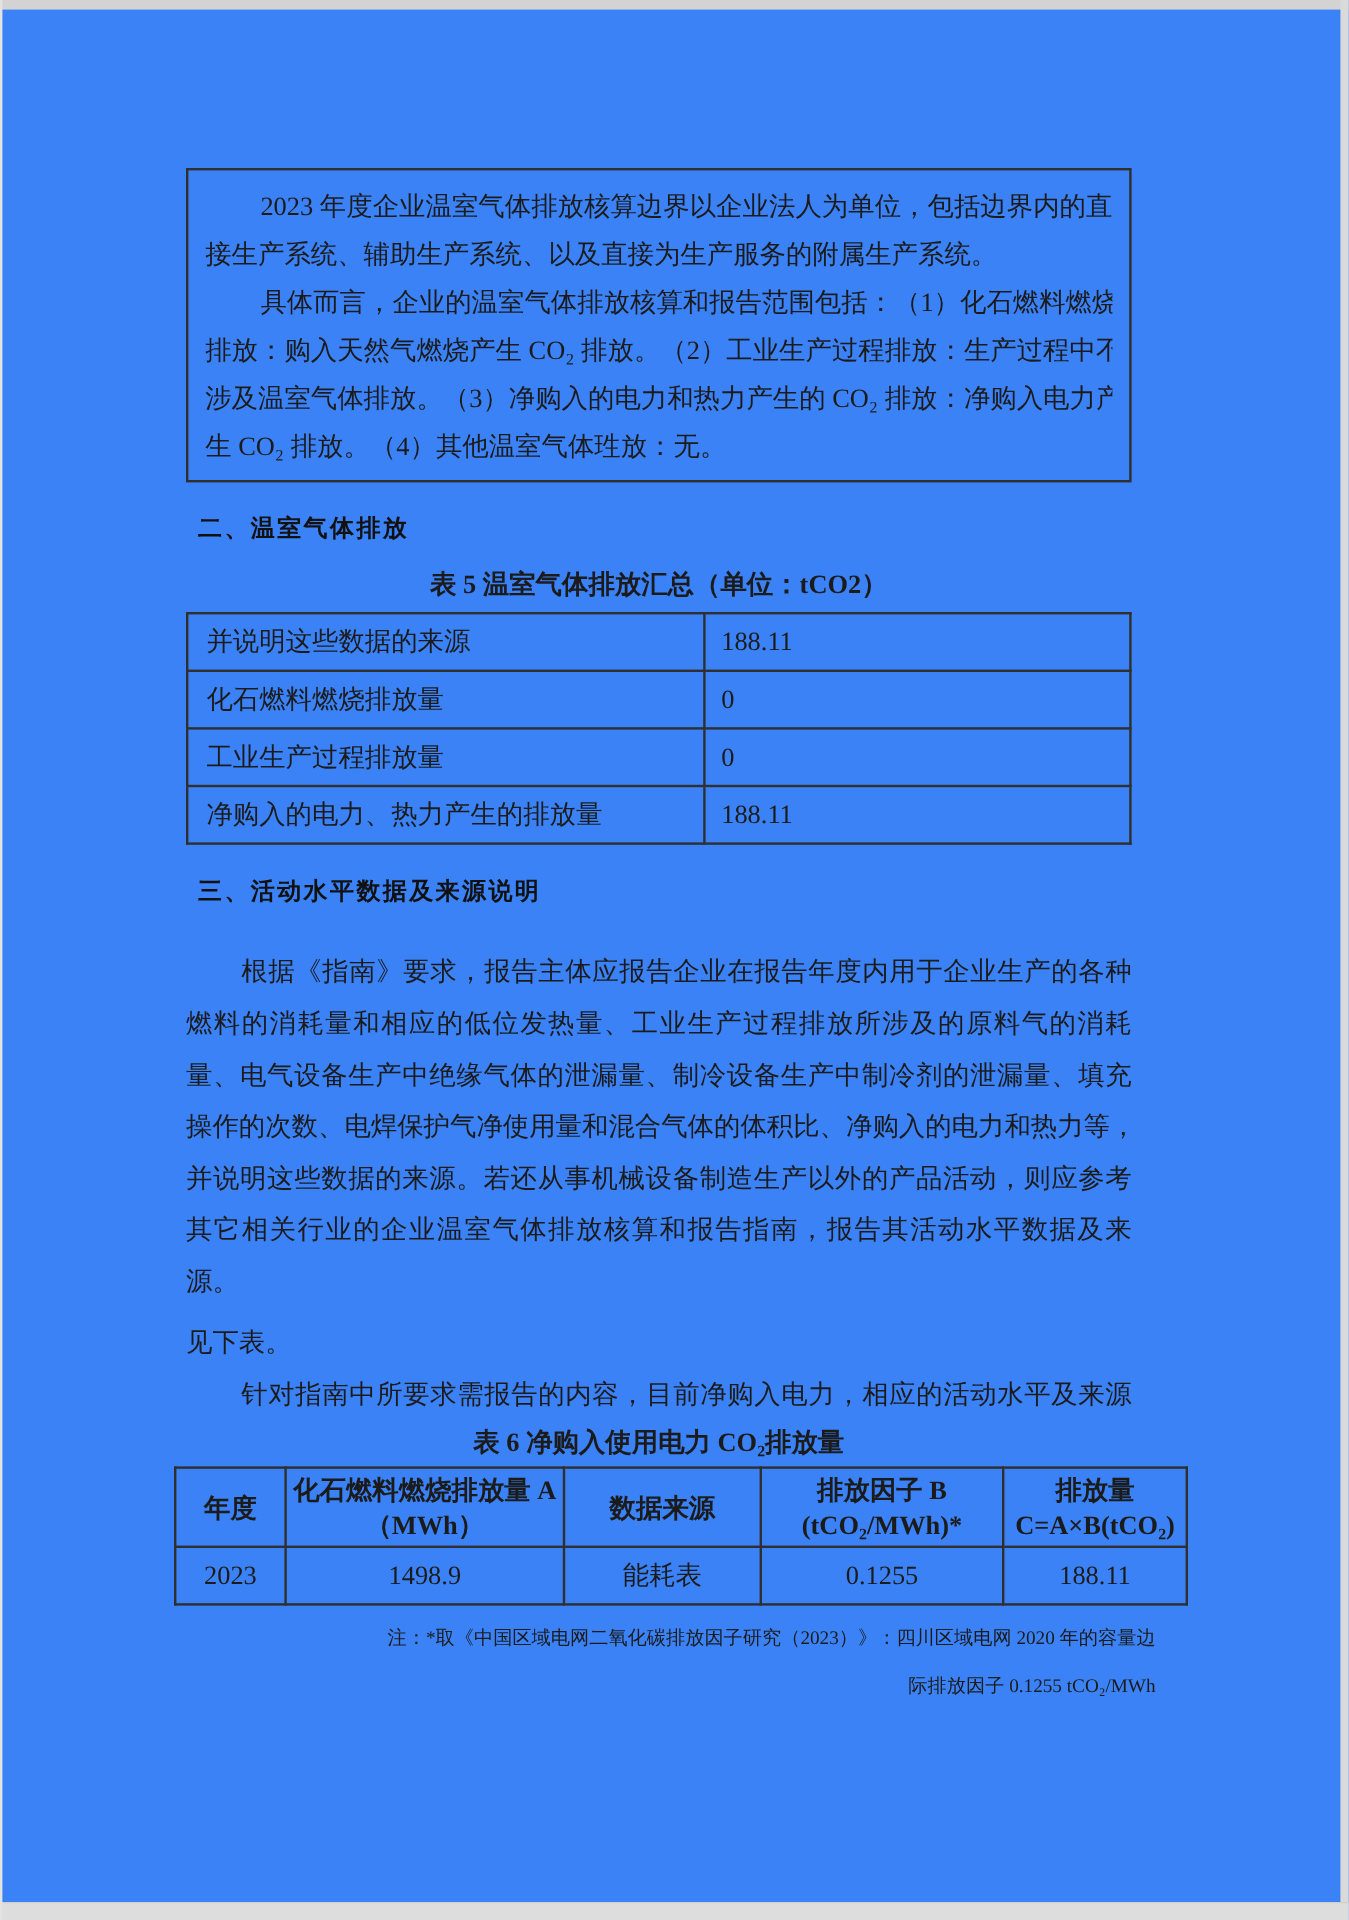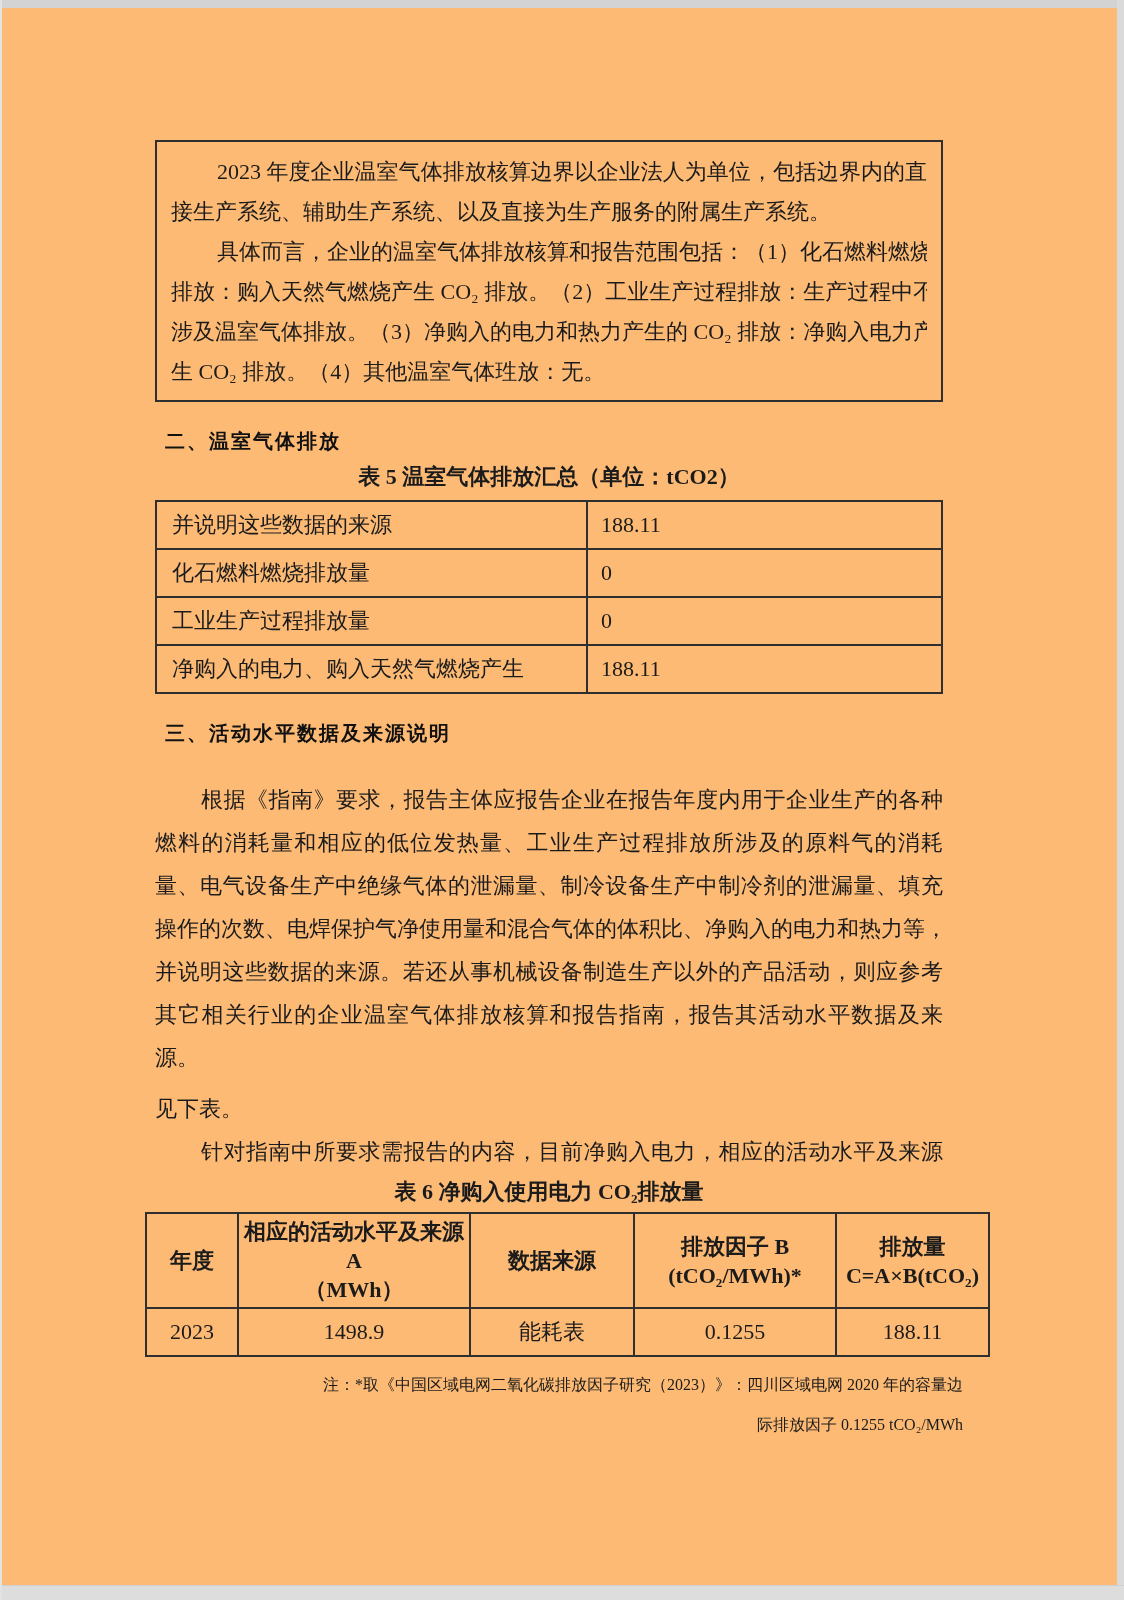--- a/index.html
+++ b/index.html
@@ -1,19 +1,19 @@
 <!DOCTYPE html>
 <html><head>
 <meta charset="utf-8">
 <style>
   html,body{margin:0;padding:0;background:#ffffff;}
   .page{
     position:relative;
     width:1124px;height:1600px;
-    background:#fdba74;
+    background:#3b82f6;
     color:#1b1b1b;
     font-family:"Liberation Serif","DejaVu Serif",serif;
     overflow:hidden;
   }
   
   .edge{position:absolute;background:#d6d6d6;}
   .edge.top{left:0;top:0;width:1124px;height:8px;background:#d3d3d3;}
   .edge.right{right:0;top:0;width:7px;height:1600px;background:#dadada;}
   .edge.bottom{left:0;bottom:0;width:1124px;height:14px;background:#dddddd;border-top:1px solid #cfcfcf;}
   .edge.left{left:0;top:0;width:2px;height:1600px;background:#e3e3e3;}
@@ -25,21 +25,21 @@
   .bline{font-size:22px;line-height:40px;text-align:justify;text-align-last:justify;white-space:nowrap;overflow:hidden;}
   .bline.indent{text-indent:46px;}
   .bline.end{text-align-last:left;}
 
   h2.sec{
     margin:18px 0 0 10px;
     font-family:Liberation Serif, serif;
     font-size:20px;font-weight:700;color:#111;
     letter-spacing:2px;line-height:42px;
   }
-  .caption{text-align:center;font-weight:700;font-size:22px;line-height:30px;}
+  .caption{margin-top:10px;text-align:center;font-weight:700;font-size:22px;line-height:30px;}
 
   table.t5{margin-top:8px;width:788px;border-collapse:collapse;table-layout:fixed;}
   table.t5 td{border:2px solid #2f2f2f;height:44px;font-size:22px;vertical-align:middle;}
   table.t5 td.lab{width:413px;padding-left:15px;}
   table.t5 td.val{padding-left:13px;}
 
   .para{margin-top:24px;}
   .para.second{margin-top:8px;}
   .pline{font-size:22px;line-height:43px;text-align:justify;text-align-last:justify;white-space:nowrap;overflow:hidden;}
   .pline.indent{text-indent:46px;}
@@ -88,21 +88,21 @@
         </tr>
         <tr>
           <td class="lab">化石燃料燃烧排放量</td>
           <td class="val">0</td>
         </tr>
         <tr>
           <td class="lab">工业生产过程排放量</td>
           <td class="val">0</td>
         </tr>
         <tr>
-          <td class="lab">净购入的电力、购入天然气燃烧产生</td>
+          <td class="lab">净购入的电力、热力产生的排放量</td>
           <td class="val">188.11</td>
         </tr>
       </tbody>
     </table>
 
     <h2 class="sec">三、活动水平数据及来源说明</h2>
 
     <div class="para">
       <div class="pline indent">根据《指南》要求，报告主体应报告企业在报告年度内用于企业生产的各种</div>
       <div class="pline">燃料的消耗量和相应的低位发热量、工业生产过程排放所涉及的原料气的消耗</div>
@@ -120,21 +120,21 @@
 
     <div class="caption c6">表 6 净购入使用电力 CO₂排放量</div>
 
     <table class="t6">
       <tbody>
         <tr>
           <th class="cw0">
             <div class="hl">年度</div>
           </th>
           <th class="cw1">
-            <div class="hl">相应的活动水平及来源 A</div>
+            <div class="hl">化石燃料燃烧排放量 A</div>
             <div class="hl">（MWh）</div>
           </th>
           <th class="cw2">
             <div class="hl">数据来源</div>
           </th>
           <th class="cw3">
             <div class="hl">排放因子 B</div>
             <div class="hl">(tCO₂/MWh)*</div>
           </th>
           <th class="cw4">

